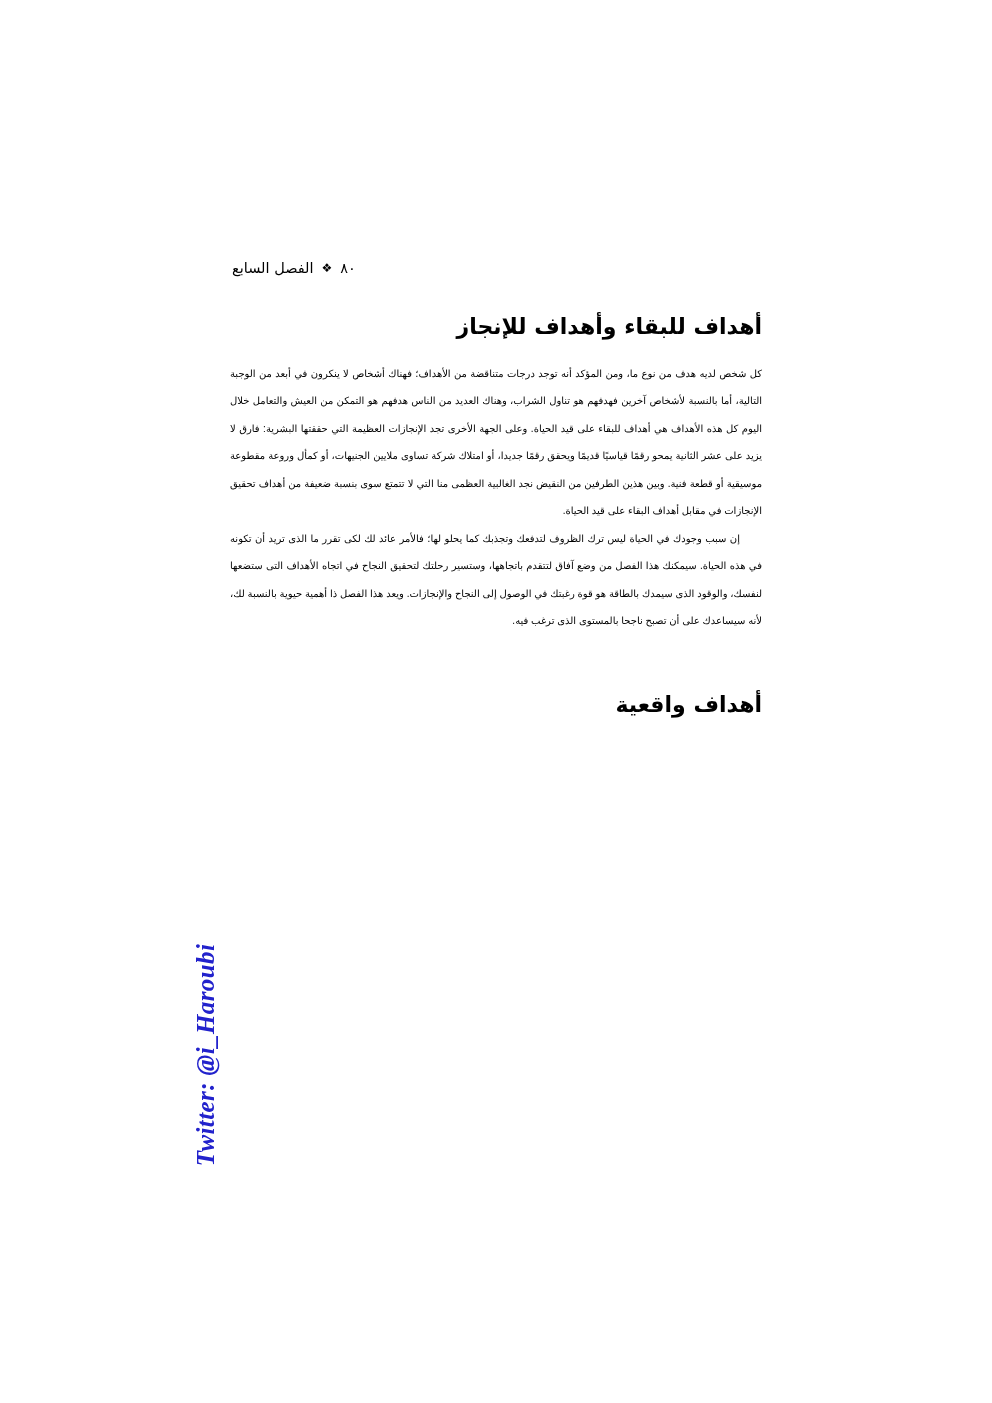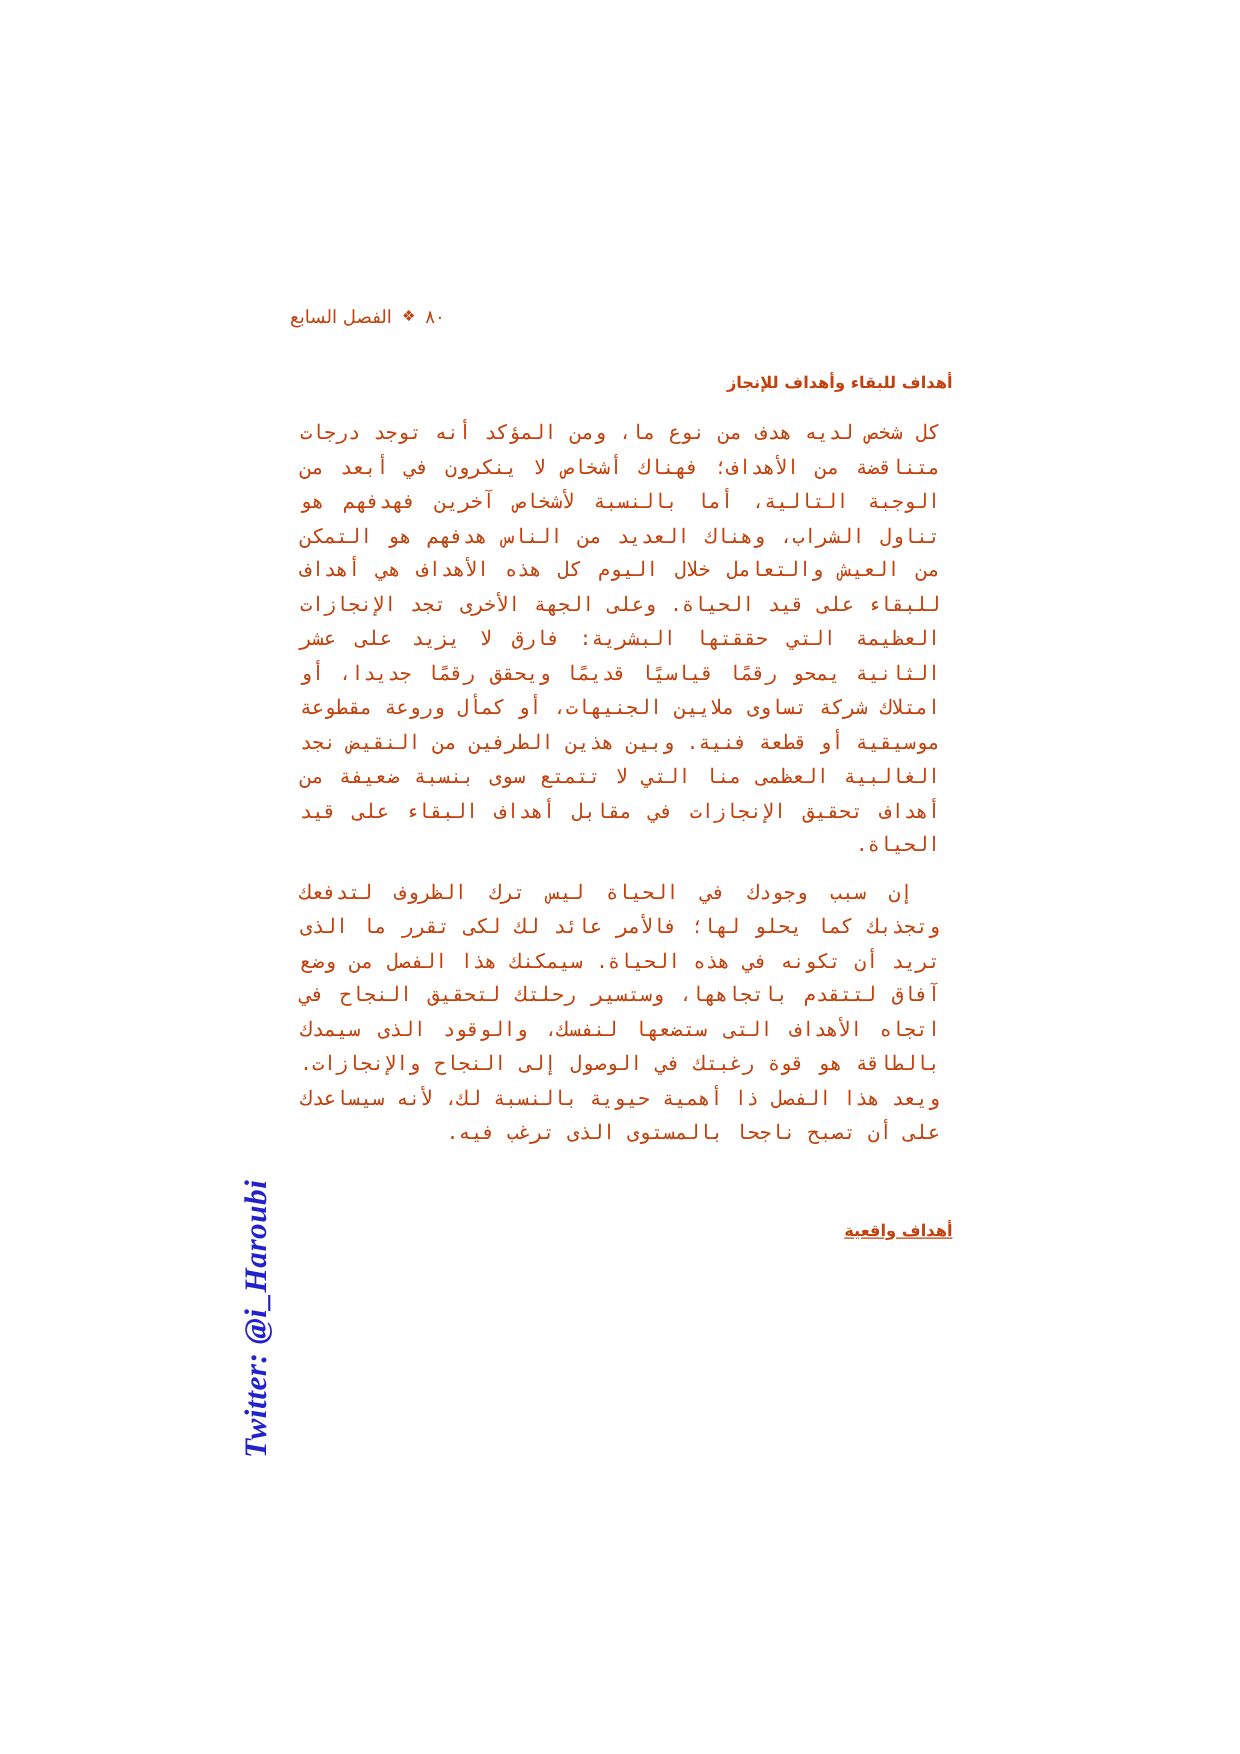--- a/index.html
+++ b/index.html
@@ -42,25 +42,25 @@
     font-weight: bold;
     font-size: 25px;
     letter-spacing: 0.4px;
     color: #2222cc;
   }
 
   
   #content {
     position: absolute;
     left: 230px;
-    top: 246px;
+    top: 260px;
     width: 532px;
     direction: rtl;
     text-align: justify;
-    color: #c2410c;
+    color: #000000;
   }
 
   
   .running-head {
     direction: rtl;
     text-align: left;
     font-family: "DejaVu Sans", sans-serif;
     font-size: 14.5px;
     line-height: 1.2;
     margin: 0 0 36px 0;
@@ -72,38 +72,37 @@
     display: inline-block;
     margin: 0 8px;
     font-size: 12px;
     vertical-align: 1px;
   }
   .running-head .rh-title { }
 
   
   h2.section-heading {
     font-family: "DejaVu Sans", sans-serif;
-    font-size: 13px;
+    font-size: 22px;
     font-weight: bold;
     line-height: 1.3;
     margin: 0 0 18px 0;
     text-align: right;
   }
   h2.section-heading.second {
     margin-top: 56px;
     margin-bottom: 20px;
-    text-decoration: underline;
   }
 
   
   p.body-par {
-    font-family: Liberation Mono, monospace;
-    font-size: 16px;
+    font-family: Liberation Sans, sans-serif;
+    font-size: 10px;
     line-height: 27.5px;
-    margin: 10px;
+    margin: 0;
     text-align: justify;
     text-justify: inter-word;
     text-align-last: right;
   }
   p.body-par.indent {
     text-indent: 22px;
   }
   p.body-par + p.body-par {
     margin-top: 0;
   }

